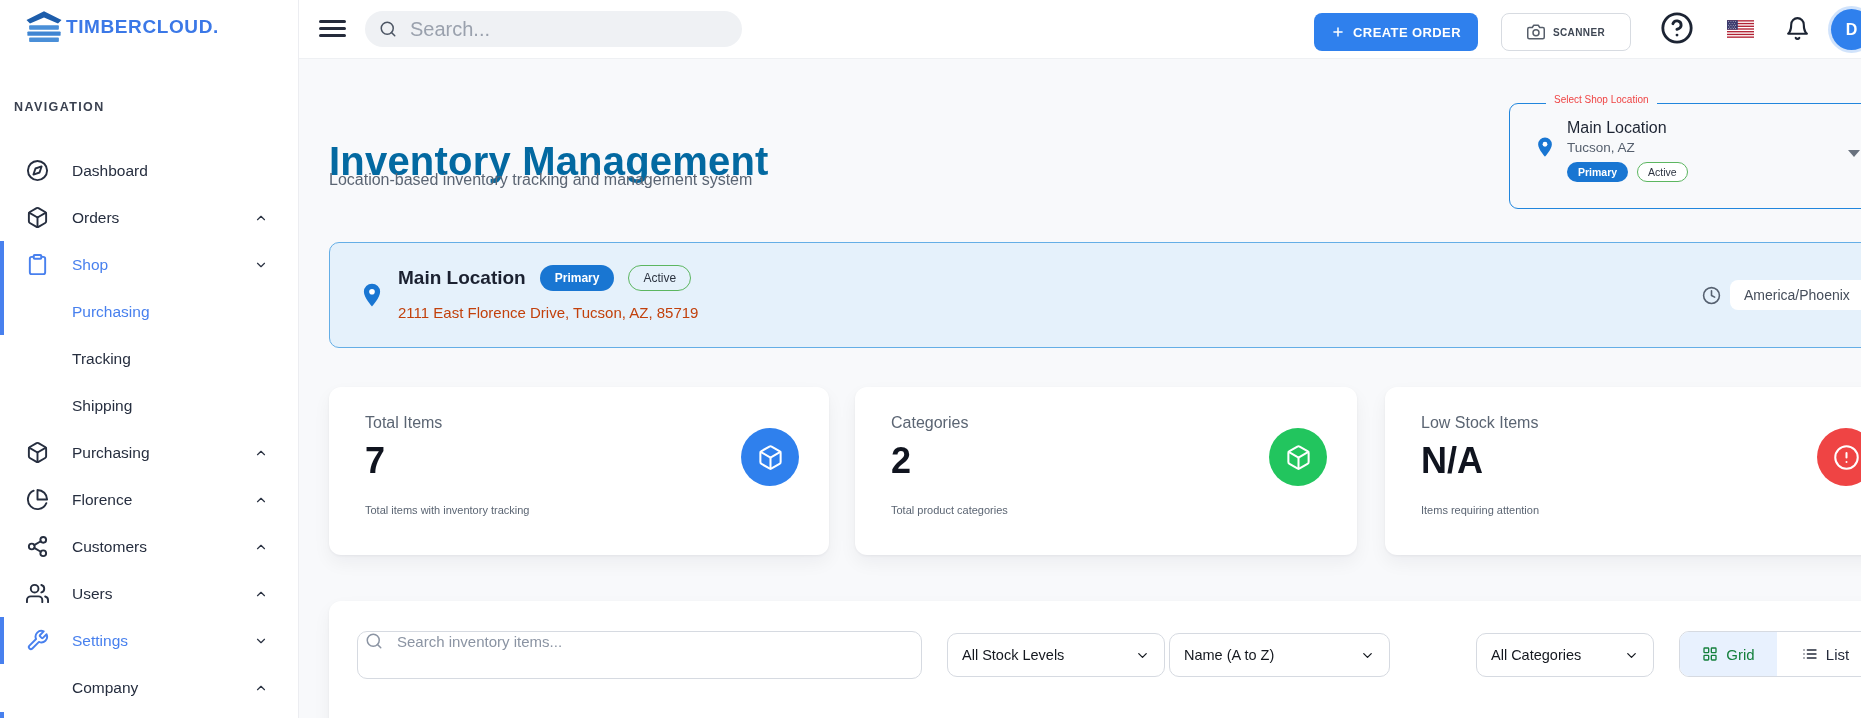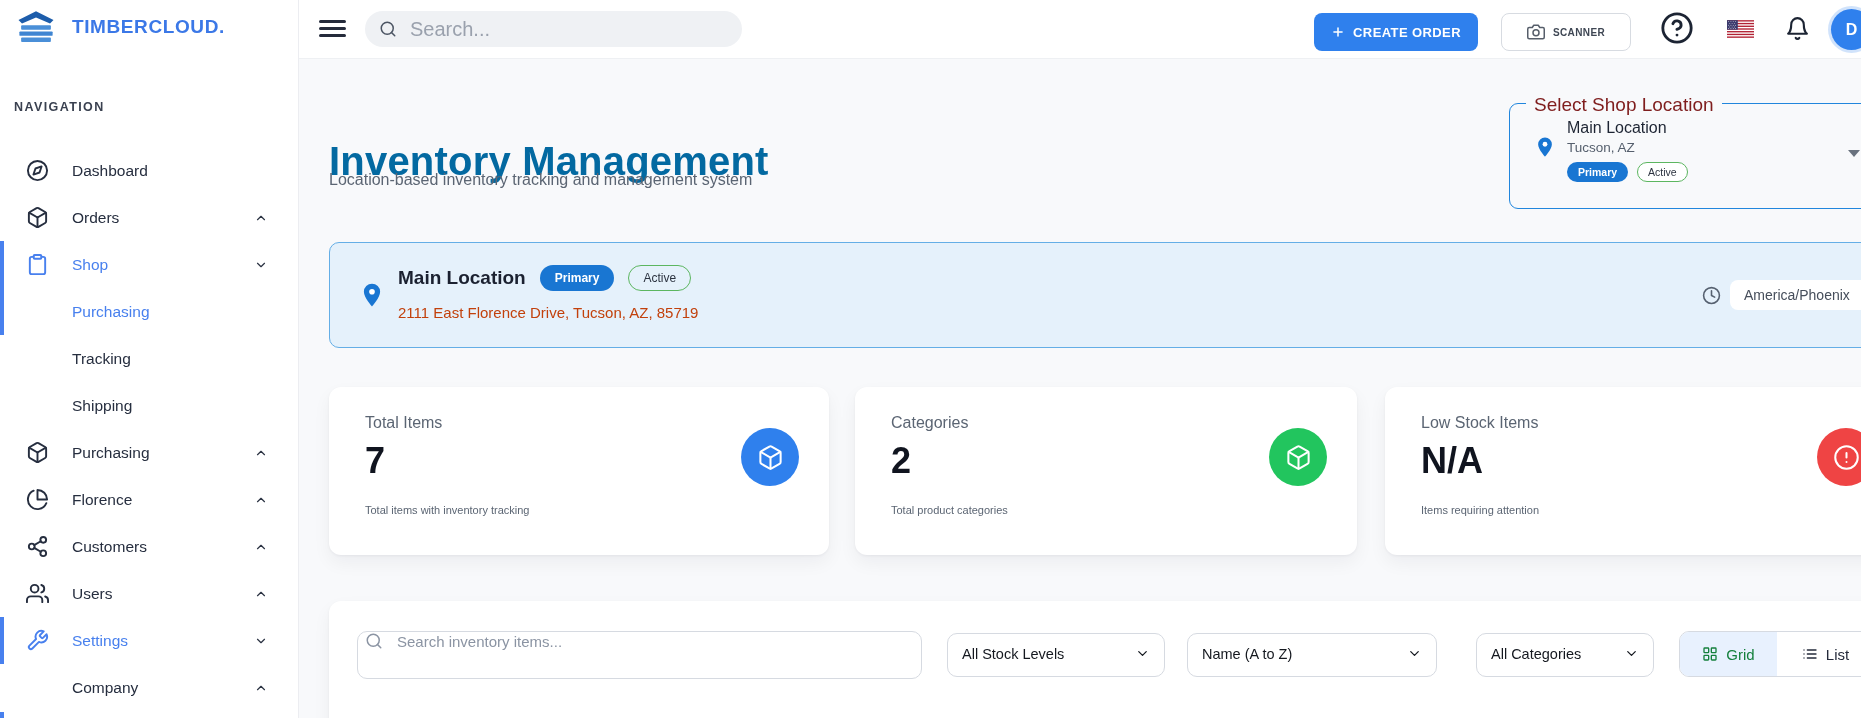--- a/index.html
+++ b/index.html
@@ -6,21 +6,21 @@
   body{
     position:relative;width:1861px;height:718px;overflow:hidden;
     background:#f8f9fb;font-family:"Liberation Sans",sans-serif;
     -webkit-font-smoothing:antialiased;color:#232a3b;
   }
   svg{display:block}
   .ic{stroke:currentColor;fill:none;stroke-width:2;stroke-linecap:round;stroke-linejoin:round}
 
   
   .sidebar{position:absolute;left:0;top:0;width:298px;height:718px;background:#fff;border-right:1px solid #ecedf1;z-index:5}
-  .logo{position:absolute;top:9px;left:15px;display:flex;align-items:center;gap:15px;cursor:pointer}
+  .logo{position:absolute;top:9px;left:23px;display:flex;align-items:center;gap:1px;cursor:pointer}
   .logo-text{font-size:19px;font-weight:700;color:#3b78e7;letter-spacing:.6px}
   .nav-section-label{position:absolute;top:100px;left:14px;font-size:12.5px;letter-spacing:1.4px;color:#3a4150;font-weight:600}
   .nav{position:absolute;top:147px;left:0;right:0}
   .nav-item{position:relative;height:47px;display:flex;align-items:center;padding-left:26px;cursor:pointer;color:#262e3f}
   .nav-item .ni-icon{width:23px;height:23px;margin-right:23px;flex:0 0 auto}
   .nav-item .ni-label{font-size:15.5px;font-weight:500}
   .nav-item.sub{padding-left:72px}
   .nav-item .chev{position:absolute;right:30px;width:14px;height:14px;color:#2a3242}
   .nav-item.active{color:#4880ee}
   .nav-item.bar::before{content:"";position:absolute;left:0;top:0;bottom:0;width:4px;background:#4880ee}
@@ -43,21 +43,21 @@
   .bell-icon{left:1486px;top:16px;width:25px;height:25px}
   .avatar{position:absolute;left:1532px;top:9px;width:41px;height:41px;border-radius:50%;background:#2f80ed;color:#fff;font-size:16px;font-weight:700;display:flex;align-items:center;justify-content:center;cursor:pointer;box-shadow:0 0 0 3px rgba(47,128,237,.22)}
 
   
   .content{position:absolute;left:299px;top:59px;width:1562px;height:659px;background:#f8f9fb}
   .page-title{position:absolute;left:30px;top:52px;font-size:40px;line-height:46px;font-weight:700;color:#0369a1;letter-spacing:.2px}
   .page-subtitle{position:absolute;left:30px;top:112px;font-size:16px;color:#5b6573}
 
   
   .shop-select{position:absolute;left:1210px;top:44px;width:430px;height:106px;border:1.5px solid #2186dd;border-radius:9px;box-sizing:border-box;cursor:pointer}
-  .shop-select .legend{position:absolute;top:-10px;left:16px;background:#f8f9fb;padding:0 8px;font-size:19px;color:#7f1d1d}
+  .shop-select .legend{position:absolute;top:-10px;left:36px;background:#f8f9fb;padding:0 8px;font-size:10px;color:#ef4444}
   .shop-select .pin{position:absolute;left:24px;top:32px;width:22px;height:22px;color:#1976d2}
   .shop-select .ss-name{position:absolute;left:57px;top:15px;font-size:16px;color:#1d2433}
   .shop-select .ss-city{position:absolute;left:57px;top:36px;font-size:13.5px;color:#555f6d}
   .shop-select .ss-badges{position:absolute;left:57px;top:58px;display:flex;gap:9px;align-items:center}
   .pill-primary-sm{background:#1976d2;color:#fff;font-size:10.5px;font-weight:700;padding:4px 11px;border-radius:999px}
   .pill-active-sm{border:1px solid #5cb660;color:#2c3340;background:#fff;font-size:10.5px;padding:3px 10px;border-radius:999px}
   .shop-select .caret{position:absolute;left:338px;top:46px;width:0;height:0;border-left:6px solid transparent;border-right:6px solid transparent;border-top:7px solid #69727e}
 
   
   .banner{position:absolute;left:30px;top:183px;width:1610px;height:106px;background:#e5f1fb;border:1px solid #64aee6;border-radius:10px;box-sizing:border-box}
@@ -81,25 +81,25 @@
   .stat-desc{position:absolute;left:36px;top:117px;font-size:11px;color:#5b6573}
   .stat-icon{position:absolute;right:30px;top:41px;width:58px;height:58px;border-radius:50%;display:flex;align-items:center;justify-content:center;color:#fff}
   .stat-icon .ic{width:27px;height:27px;stroke-width:1.8}
 
   
   .filter-card{position:absolute;left:30px;top:542px;width:1610px;height:170px;background:#fff;border-radius:12px;box-shadow:0 1px 3px rgba(16,24,40,.05),0 8px 18px rgba(16,24,40,.05)}
   .inv-search{position:absolute;left:28px;top:30px;width:565px;height:48px;border:1px solid #d6dae1;border-radius:10px;box-sizing:border-box;display:flex;align-items:flex-start;padding:0 7px;background:#fff}
   .inv-search .s-icon{width:18px;height:18px;color:#8b94a3;margin-right:12px;flex:0 0 auto}
   .inv-search input{border:0;outline:none;background:transparent;font-family:inherit;font-size:15px;color:#333;width:100%}
   .inv-search input::placeholder{color:#8b94a3}
-  .f-select{position:absolute;top:32px;height:44px;border:1px solid #d6dae1;border-radius:10px;box-sizing:border-box;background:#fff;display:flex;align-items:flex-start;justify-content:space-between;padding:12px 14px;cursor:pointer}
+  .f-select{position:absolute;top:32px;height:44px;border:1px solid #d6dae1;border-radius:10px;box-sizing:border-box;background:#fff;display:flex;align-items:center;justify-content:space-between;padding:18px 14px;cursor:pointer}
   .f-select .f-label{font-size:14.5px;color:#14181f}
   .f-select .chev{width:15px;height:15px;color:#14181f}
   .fs1{left:618px;width:218px}
-  .fs2{left:858px;width:250px}
+  .fs2{left:840px;width:221px}
   .fs3{left:1147px;width:178px}
   .view-toggle{position:absolute;left:1350px;top:30px;height:46px;width:196px;border:1px solid #d6dae1;border-radius:10px;box-sizing:border-box;display:flex;overflow:hidden;background:#fff}
   .vt-seg{flex:1;display:flex;align-items:center;justify-content:center;gap:8px;font-size:15px;font-weight:500;cursor:pointer}
   .vt-grid{background:#e8f1fe;color:#15803d}
   .vt-list{background:#fff;color:#252b3b}
   .vt-seg .ic{width:16px;height:16px}
 </style>
 </head>
 <body>
 

